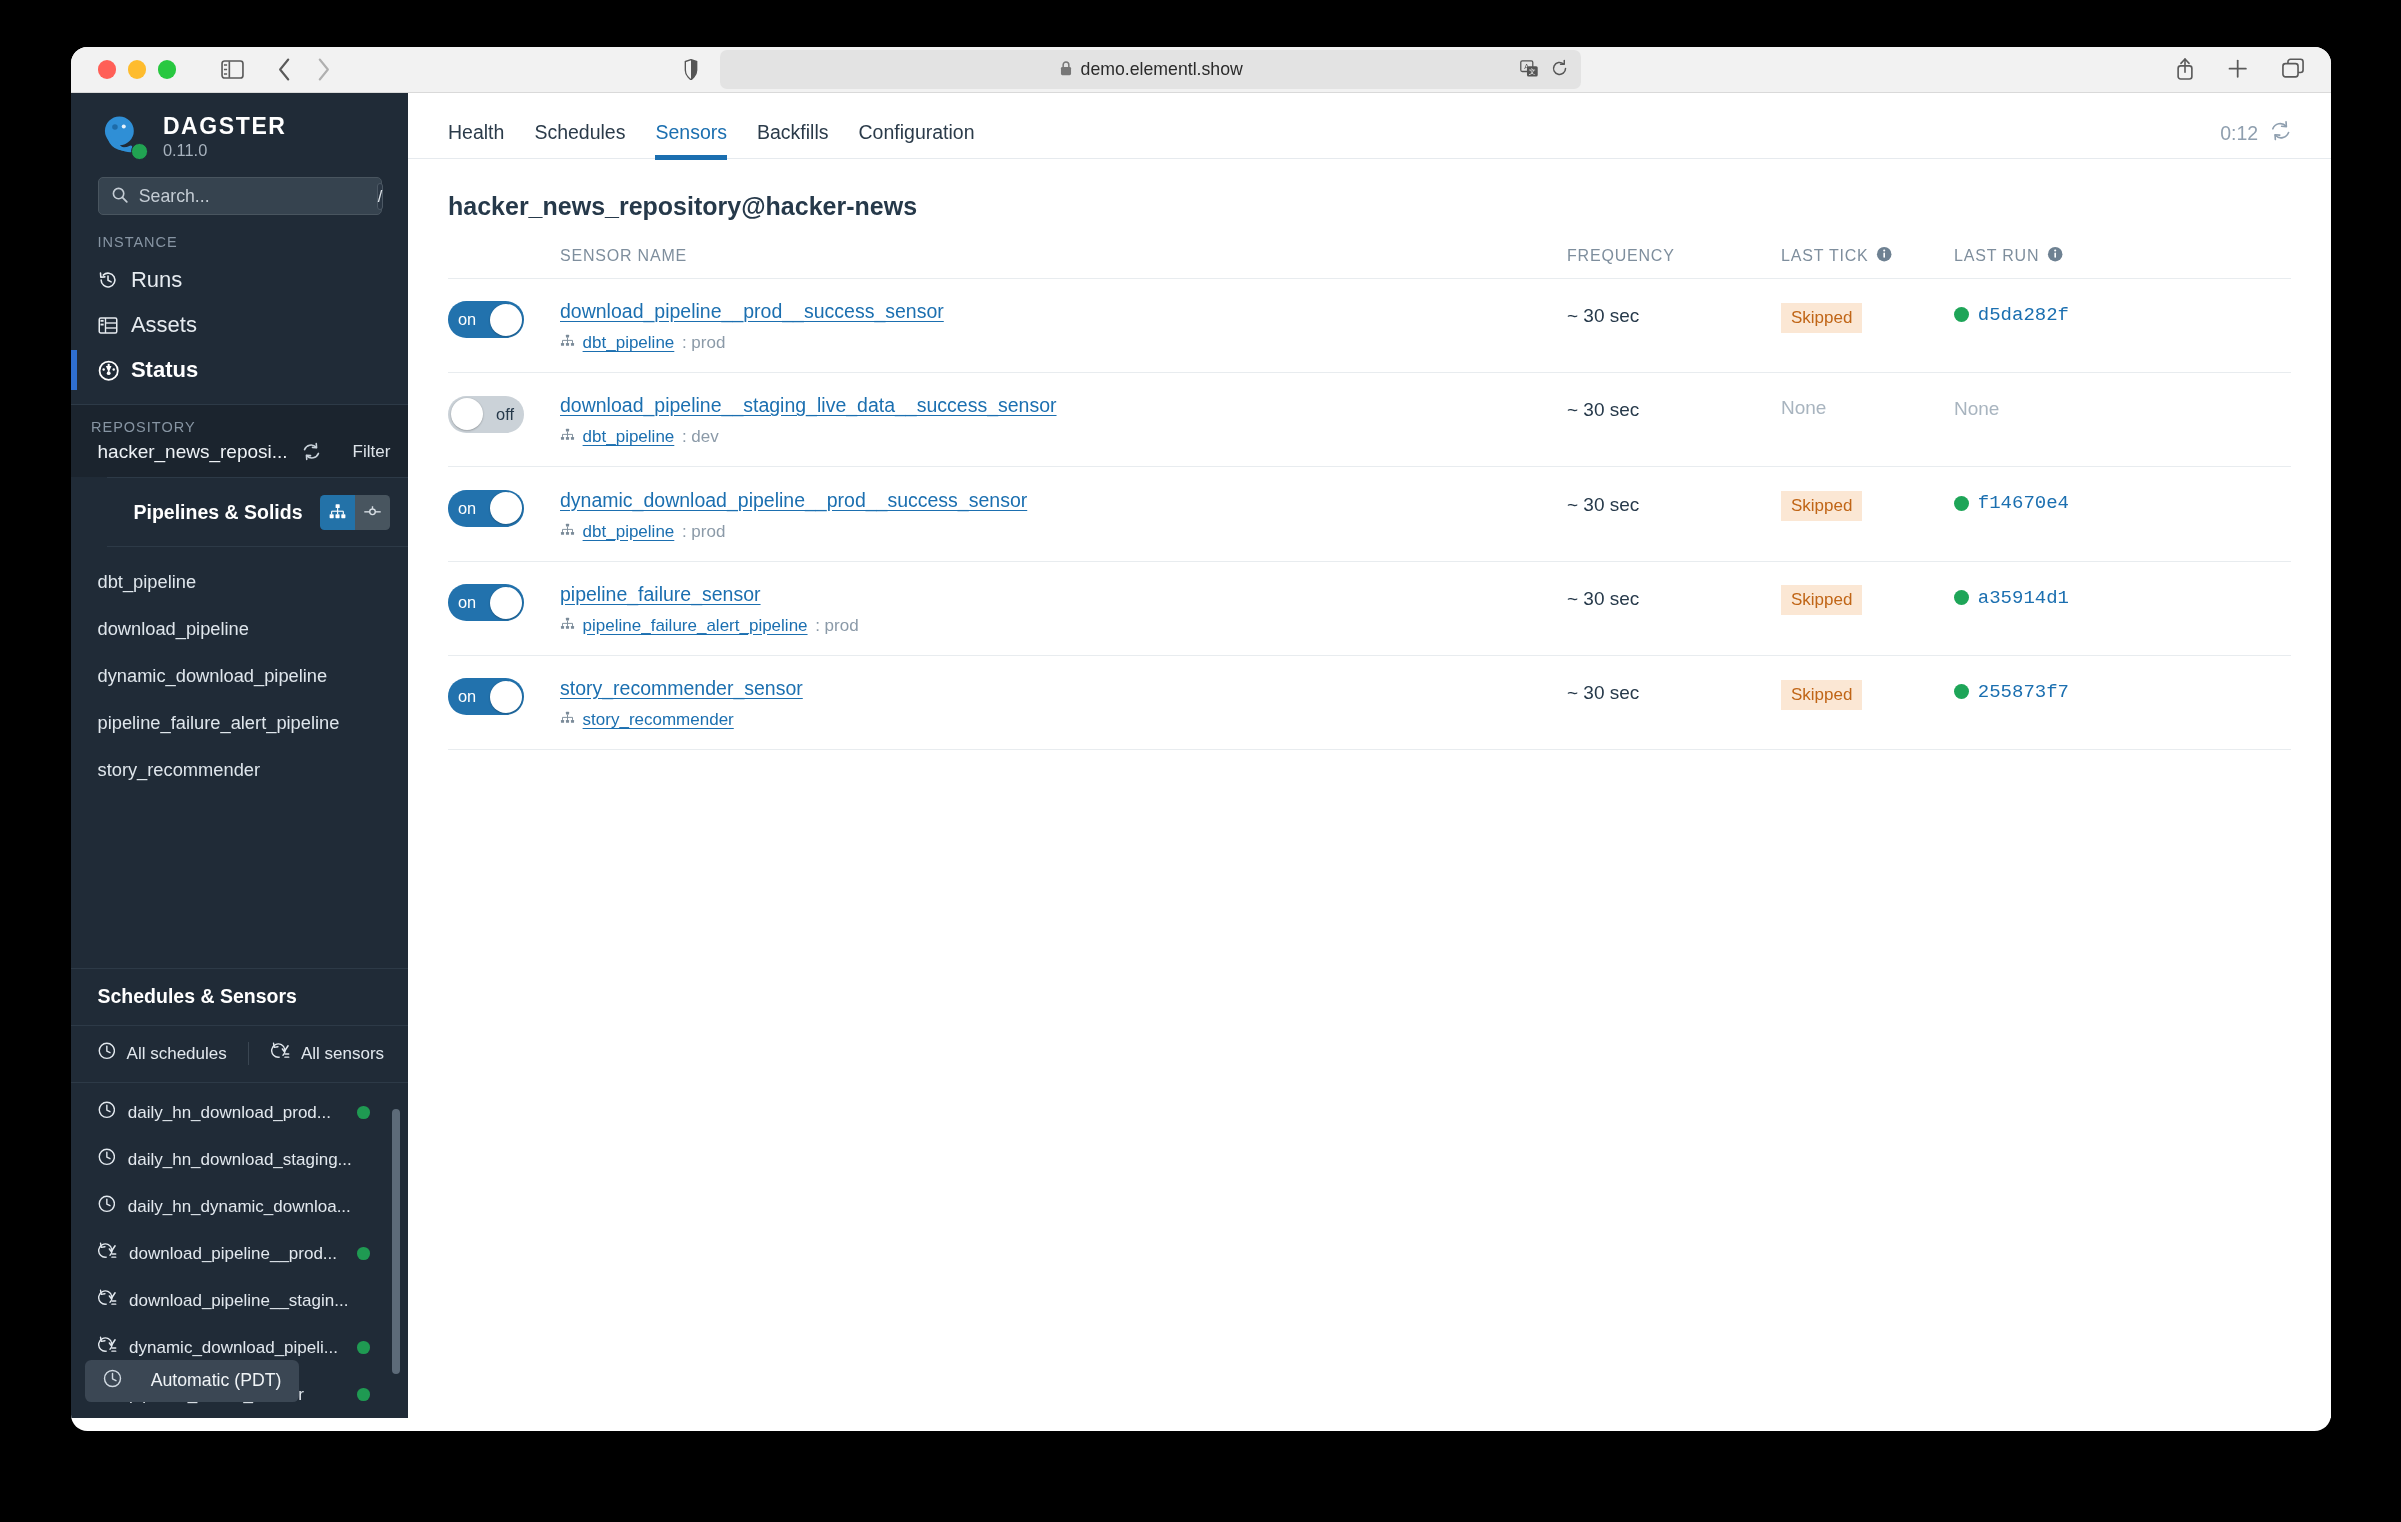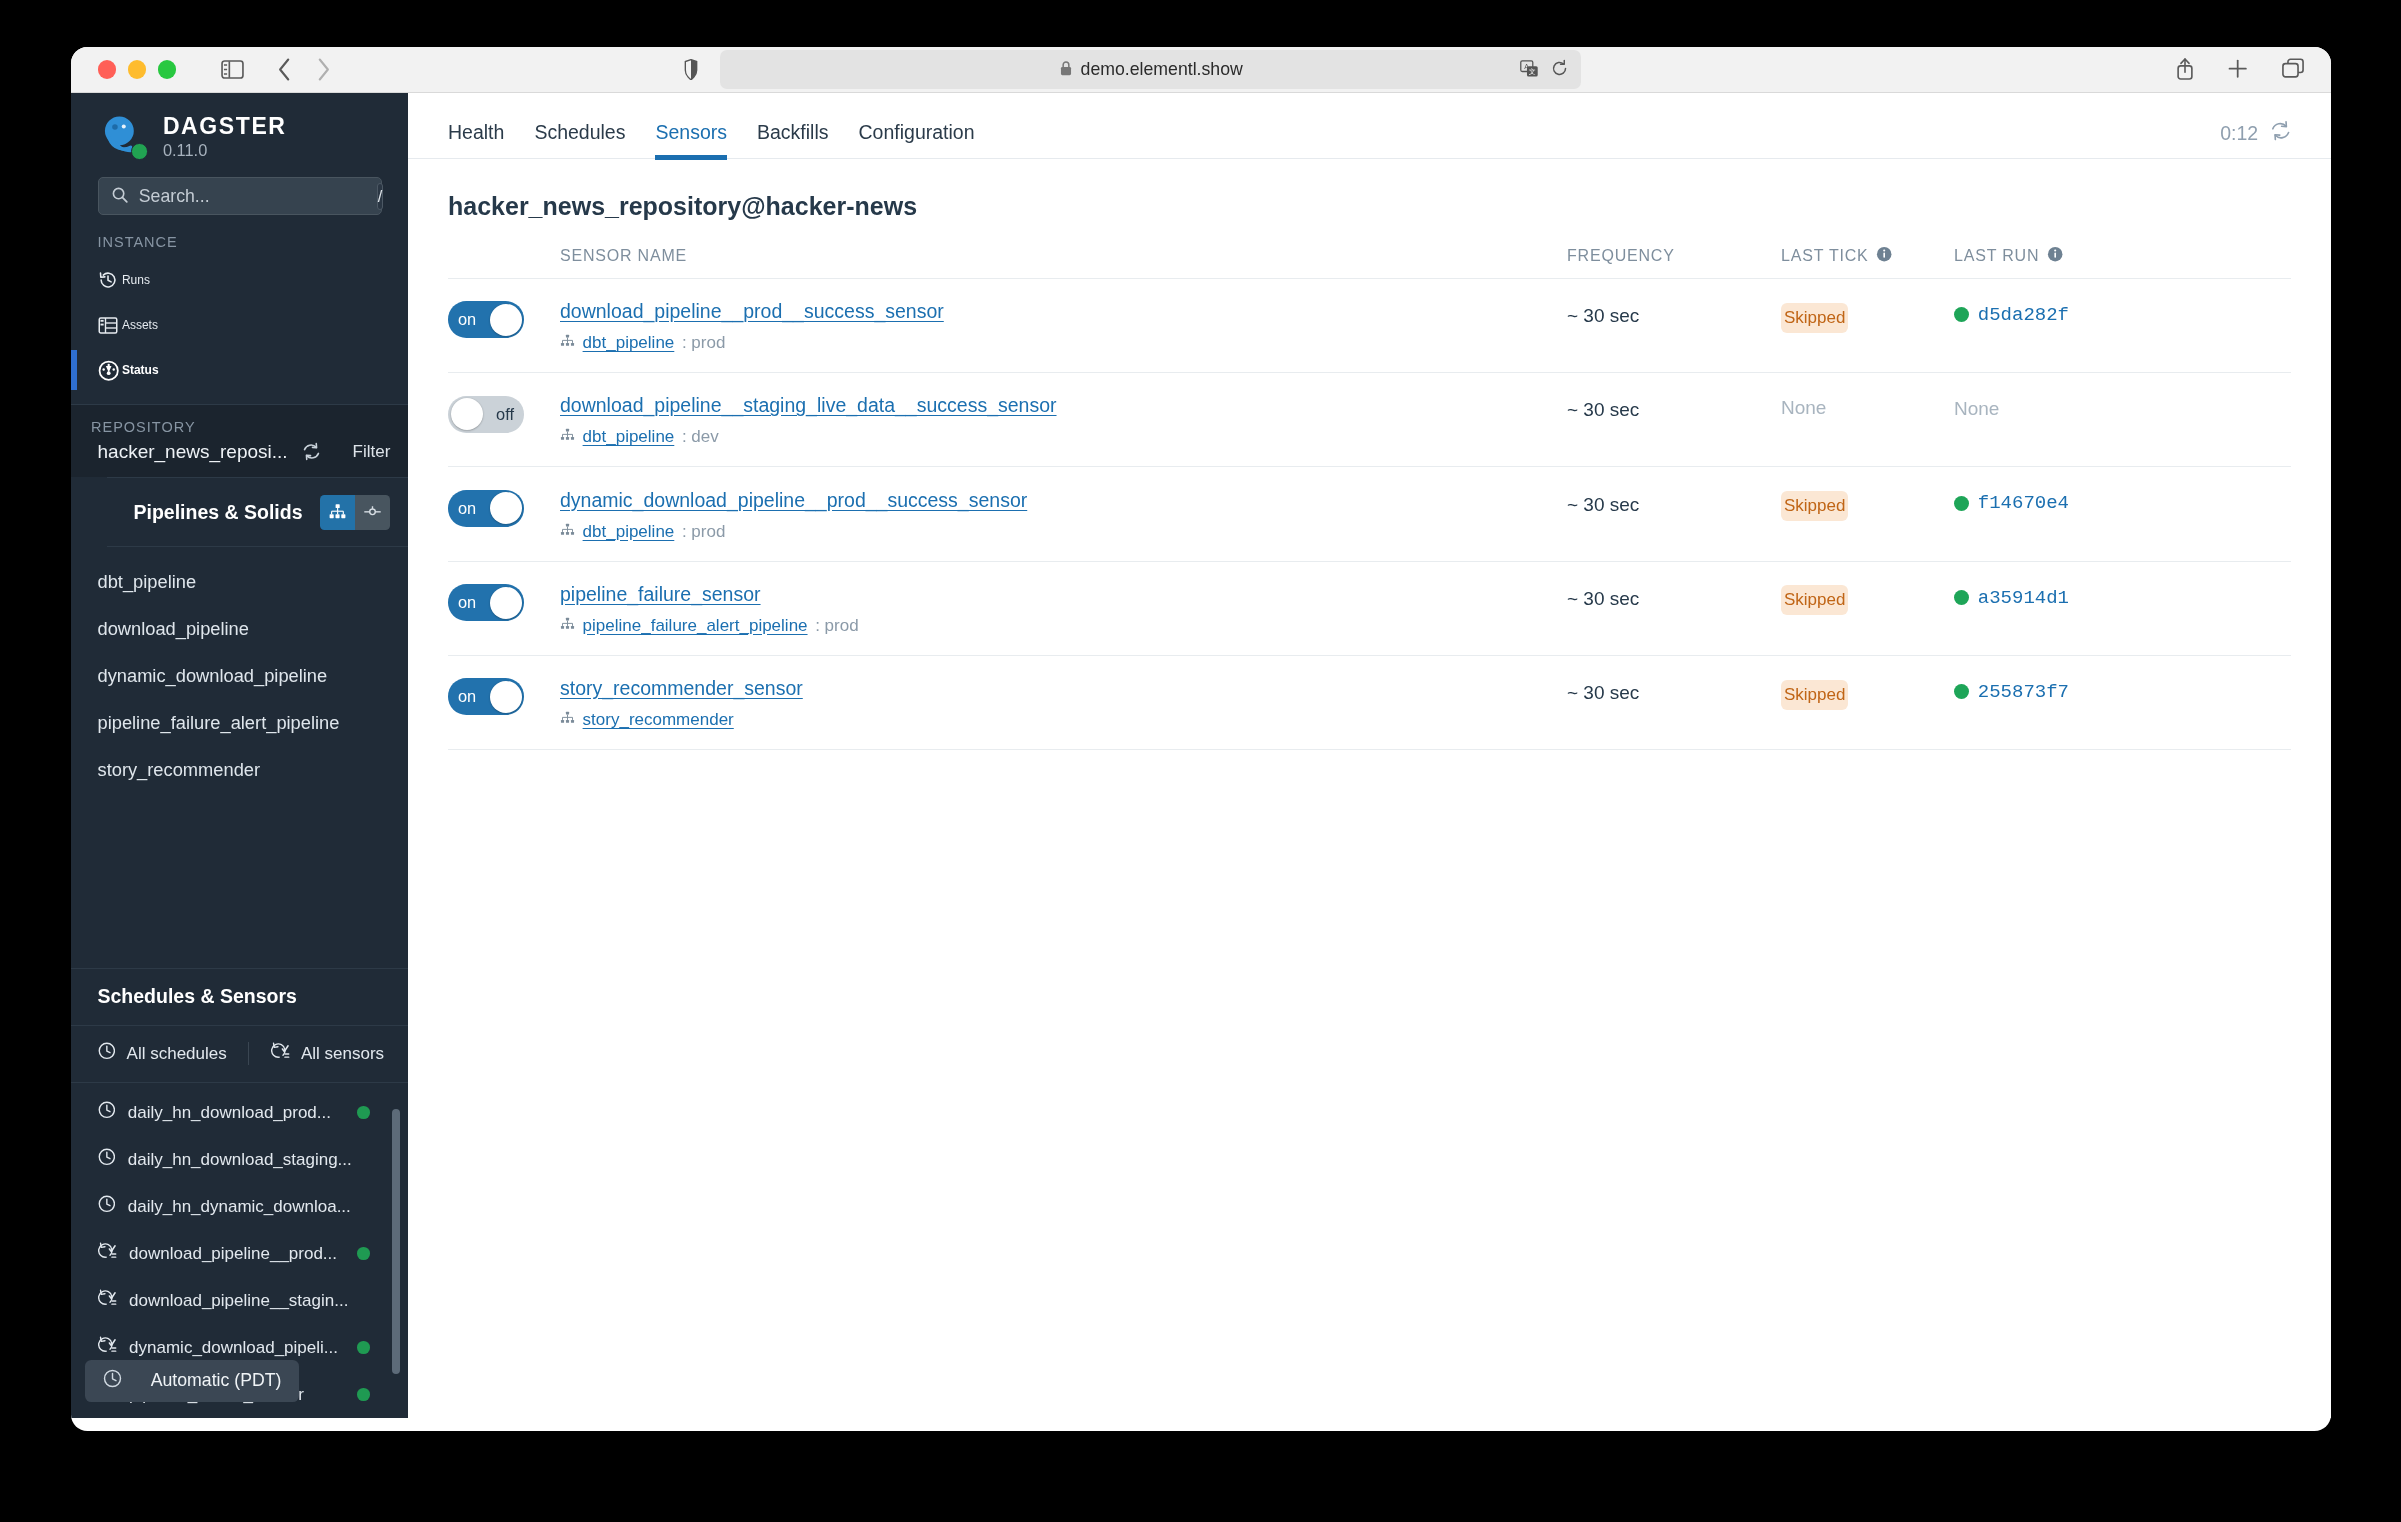--- a/index.html
+++ b/index.html
@@ -127,23 +127,23 @@
   }
 
   .section-label {
     font-size: 14.5px; color: #8795a3;
     letter-spacing: 1px;
     padding: 19px 0 7.6px 26.5px;
   }
 
   .nav-item {
     position: relative;
-    display: flex; align-items: center; gap: 3px;
+    display: flex; align-items: center; gap: 12px;
     height: 45px; padding-left: 26.5px;
-    color: #e6ebf0; font-size: 12px;
+    color: #e6ebf0; font-size: 22px;
   }
   .nav-item.active { color: #ffffff; font-weight: bold; }
   .nav-item.active::before {
     content: ""; position: absolute; left: 0; top: 2.5px; bottom: 2.5px;
     width: 5.7px; background: #2f6fd0;
   }
   .nav-icon { width: 21.4px; height: 21.4px; display: flex; align-items: center; justify-content: center; }
 
   .sb-divider { height: 0.6px; background: #2d3a47; margin-top: 11.4px; }
 
@@ -308,22 +308,22 @@
   .pipe-link { color: #1b6fb0; text-decoration: underline; text-underline-offset: 2.5px; }
   .pipe-mode { color: #8b9aa8; }
 
   .cell-freq { flex: 0 0 214px; font-size: 19px; color: #26394a; padding-top: 6.3px; }
   .cell-tick { flex: 0 0 173px; padding-top: 3.8px; }
   .cell-run  { flex: 1; padding-top: 5px; display: flex; align-items: center; gap: 8.8px; }
 
   .badge {
     display: inline-block;
     background: #fbe7d4; color: #c06516;
-    font-size: 17px; border-radius: 6px;
-    padding: 5px 3px;
+    font-size: 17px; border-radius: 0;
+    padding: 5px 10px;
   }
   .none-text { font-size: 19px; color: #a8b4bf; }
   .run-dot { width: 15px; height: 15px; border-radius: 50%; background: #1ea558; flex: 0 0 15px; }
   .run-id {
     font-size: 19px; color: #1b6fb0;
     font-family: "Liberation Mono", monospace;
   }
 </style>
 </head>
 <body>

